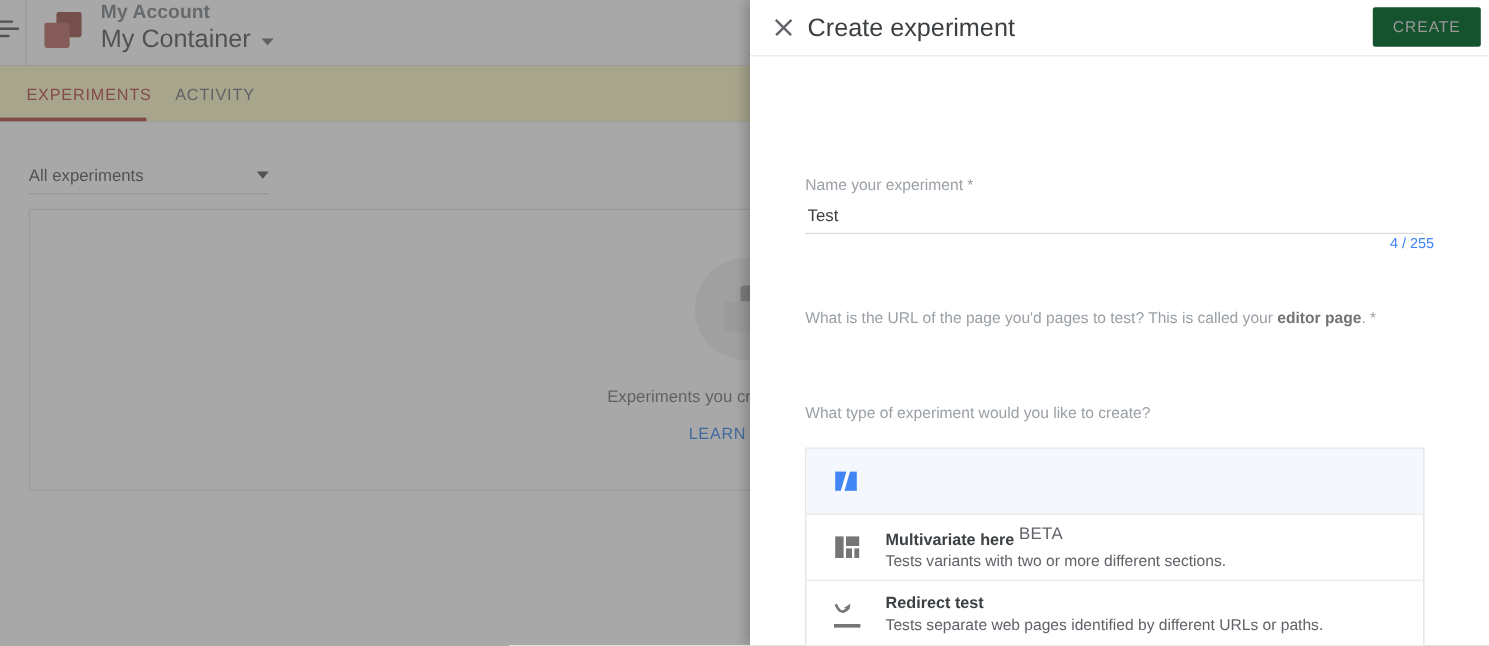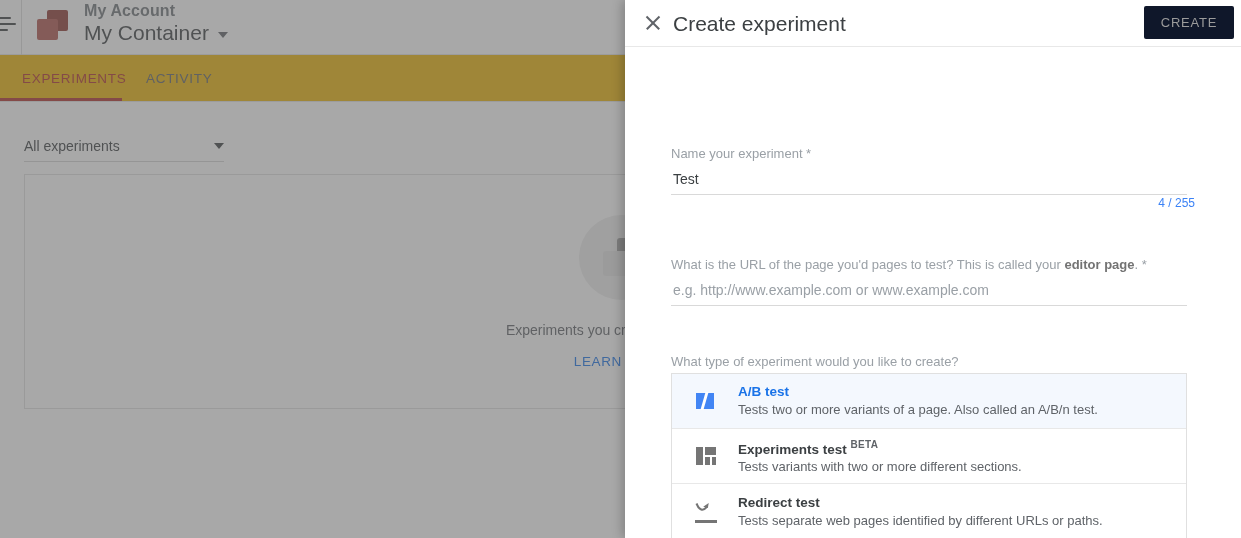--- a/index.html
+++ b/index.html
@@ -51,21 +51,21 @@
     font-size: 21px; color: #3c4043; line-height: 28px;
     display: flex; align-items: center; gap: 9px; font-weight: 400;
   }
   .caret-down {
     width: 0; height: 0; border-left: 5px solid transparent; border-right: 5px solid transparent;
     border-top: 6px solid #5f6368; margin-top: 4px;
   }
 
   .bg-tabs {
     position: absolute; left: 0; top: 55px; width: 1241px; height: 47px;
-    background: #eab308; border-bottom: 1px solid #e4e4e4;
+    background: #fef9c3; border-bottom: 1px solid #e4e4e4;
   }
   .tab {
     position: absolute; top: 0; height: 47px; display: flex; align-items: center;
     font-size: 13.5px; letter-spacing: .7px; color: #5f6368;
   }
   .tab.active { color: #b0302a; }
   .tab-underline {
     position: absolute; bottom: 0; height: 3px; background: #b0302a;
   }
 
@@ -126,21 +126,21 @@
     background: #5f6368;
   }
   .close-icon:before { transform: rotate(45deg); }
   .close-icon:after  { transform: rotate(-45deg); }
   .dlg-title {
     position: absolute; left: 48px; top: 0; height: 47px; display: flex; align-items: center;
     font-size: 21px; color: #3c4043;
   }
   .create-btn {
     position: absolute; right: 7px; top: 6px; width: 90px; height: 33px;
-    background: #0f172a; color: #9b9b9b; border: none; border-radius: 2px;
+    background: #14532d; color: #9b9b9b; border: none; border-radius: 2px;
     font-size: 13px; letter-spacing: .8px; font-family: inherit; cursor: default;
   }
 
   .dlg-body { position: relative; flex: 1; padding: 0 46px; }
 
   .field-label {
     position: absolute; font-size: 13px; color: #9aa0a6; line-height: 18px;
   }
   .field-label b { font-weight: 700; color: #737373; }
 
@@ -173,21 +173,21 @@
   }
   .type-row:last-child { border-bottom: none; }
   .type-row.selected { background: #f4f8fe; }
   .type-icon { width: 44px; flex: 0 0 44px; position: relative; height: 26px; }
   .type-text { flex: 1; }
   .type-title {
     font-size: 13.5px; font-weight: 700; color: #3c4043; line-height: 18px;
   }
   .type-row.selected .type-title { color: #1a73e8; }
   .type-title .beta {
-    font-size: 10px; font-weight: 700; vertical-align: super; letter-spacing: .3px; color: #5f6368;
+    font-size: 14px; font-weight: 400; vertical-align: super; letter-spacing: .3px; color: #5f6368;
   }
   .type-desc { font-size: 13px; color: #5f6368; line-height: 18px; }
 
   
   .icon-ab { position: absolute; left: 2px; top: 5px; width: 18px; height: 16px; background: #4285f4; }
   .icon-ab:after {
     content: ""; position: absolute; left: 7px; top: -1px; width: 3px; height: 18px;
     background: #fff; transform: skewX(-16deg);
   }
   
@@ -270,50 +270,43 @@
     <div class="dlg-body">
 
       <div class="field-label" style="left:46px; top:98px;text-align:center;">Name your experiment *</div>
       <input class="field-name-input" type="text" value="Test" style="">
       <div class="char-counter">4 / 255</div>
 
       <div class="field-label" style="left:46px; top:209px;">
         <span>What is the URL of the page you'd pages to test? This is called your </span><b>editor page</b><span>. *</span>
       </div>
 
-      <input class="field-url-input" type="text" placeholder="e.g. http://www.example.com or www.example.com" style="">
-
-      <div class="field-label" style="left:46px; top:306px;">What type of experiment would you like to create?</div>
+
+      <div class="field-label" style="left:46px; top:288px;">What type of experiment would you like to create?</div>
 
       <div class="type-list">
 
         <div class="type-row selected">
           <div class="type-icon">
             <div class="icon-ab"></div>
-          </div>
-          <div class="type-text">
-            <div class="type-title">
-              <span>A/B test</span>
-            </div>
-            <div class="type-desc">Tests two or more variants of a page. Also called an A/B/n test.</div>
           </div>
         </div>
 
         <div class="type-row">
           <div class="type-icon">
             <div class="icon-mv">
                 <i class="a"></i>
                 <i class="b"></i>
                 <i class="c"></i>
                 <i class="d"></i>
               </div>
           </div>
           <div class="type-text">
             <div class="type-title">
-              <span>Experiments test</span>
+              <span>Multivariate here</span>
               <span class="beta">BETA</span>
             </div>
             <div class="type-desc">Tests variants with two or more different sections.</div>
           </div>
         </div>
 
         <div class="type-row">
           <div class="type-icon">
             <div class="icon-rd">
               <svg width="22" height="16" viewBox="0 0 22 16">

